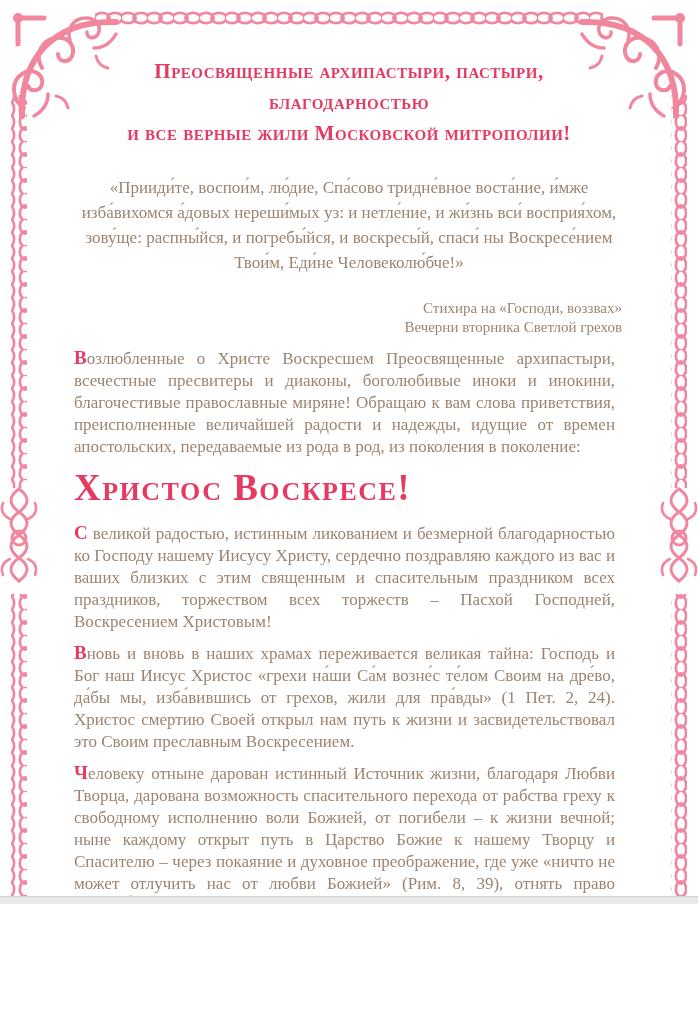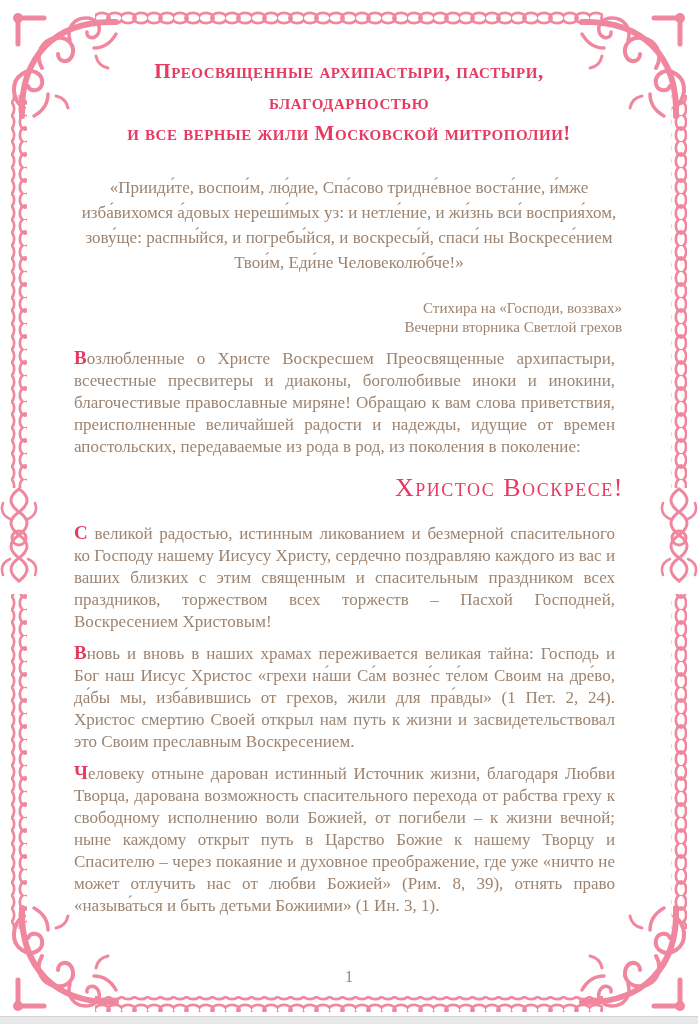--- a/index.html
+++ b/index.html
@@ -4,21 +4,21 @@
 <style>
   :root{
     --border-pink:#f0879e;
     --accent-red:#e73a62;
     --text-brown:#9c8471;
     --page-edge-gray:#e9e9e9;
   }
   html,body{margin:0;padding:0;background:#fff;}
   .page{
     position:relative;
-    width:698px;height:1024px;
+    width:698px;height:904px;
     background:#fff;
     overflow:hidden;
     font-family:"Liberation Serif","DejaVu Serif",serif;
   }
   .border{position:absolute;left:0;top:0;color:var(--border-pink);}
   .content{
     position:absolute;left:74px;top:56px;width:550px;
     color:var(--text-brown);
   }
   .title{
@@ -46,24 +46,24 @@
     font-size:17px;line-height:22px;
   }
   .dropcap{
     color:var(--accent-red);
     font-weight:bold;
     font-size:1.12em;
   }
   .greeting{
     margin:12px 0 16px 0;
     color:var(--accent-red);
-    font-weight:normal;
+    font-weight:bold;
     font-variant:small-caps;
-    text-align:right;
-    font-size:26px;line-height:36px;
+    text-align:left;
+    font-size:37px;line-height:36px;
     letter-spacing:1.5px;
   }
   .page-number{
     position:absolute;left:0;top:968px;width:698px;
     text-align:center;
     color:var(--text-brown);
     font-size:16px;
   }
   .bottom-strip{
     position:absolute;left:0;bottom:0;width:698px;height:7px;
@@ -145,21 +145,21 @@
 
     <div class="attribution">
       <div>Стихира на «Господи, воззвах»</div>
       <div>Вечерни вторника Светлой грехов</div>
     </div>
 
     <p class="body-par"><span class="dropcap">В</span><span>озлюбленные о Христе Воскресшем Преосвященные архипастыри, всечестные пресвитеры и диаконы, боголюбивые иноки и инокини, благочестивые православные миряне! Обращаю к вам слова приветствия, преисполненные величайшей радости и надежды, идущие от времен апостольских, передаваемые из рода в род, из поколения в поколение:</span></p>
 
     <h2 class="greeting">Христос Воскресе!</h2>
 
-    <p class="body-par"><span class="dropcap">С</span><span> великой радостью, истинным ликованием и безмерной спасительного ко Господу нашему Иисусу Христу, сердечно поздравляю каждого из вас и ваших близких с этим священным и спасительным праздником всех праздников, торжеством всех торжеств – Пасхой Господней, Воскресением Христовым!</span></p>
+    <p class="body-par"><span class="dropcap">С</span><span> великой радостью, истинным ликованием и безмерной благодарностью ко Господу нашему Иисусу Христу, сердечно поздравляю каждого из вас и ваших близких с этим священным и спасительным праздником всех праздников, торжеством всех торжеств – Пасхой Господней, Воскресением Христовым!</span></p>
 
     <p class="body-par"><span class="dropcap">В</span><span>новь и вновь в наших храмах переживается великая тайна: Господь и Бог наш Иисус Христос «грехи на́ши Са́м возне́с те́лом Своим на дре́во, да́бы мы, изба́вившись от грехов, жили для пра́вды» (1 Пет. 2, 24). Христос смертию Своей открыл нам путь к жизни и засвидетельствовал это Своим преславным Воскресением.</span></p>
 
     <p class="body-par"><span class="dropcap">Ч</span><span>еловеку отныне дарован истинный Источник жизни, благодаря Любви Творца, дарована возможность спасительного перехода от рабства греху к свободному исполнению воли Божией, от погибели – к жизни вечной; ныне каждому открыт путь в Царство Божие к нашему Творцу и Спасителю – через покаяние и духовное преображение, где уже «ничто не может отлучить нас от любви Божией» (Рим. 8, 39), отнять право «называ́ться и быть детьми Божиими» (1 Ин. 3, 1).</span></p>
 
   </div>
 
   <div class="page-number">1</div>
 
   <div class="bottom-strip"></div>

